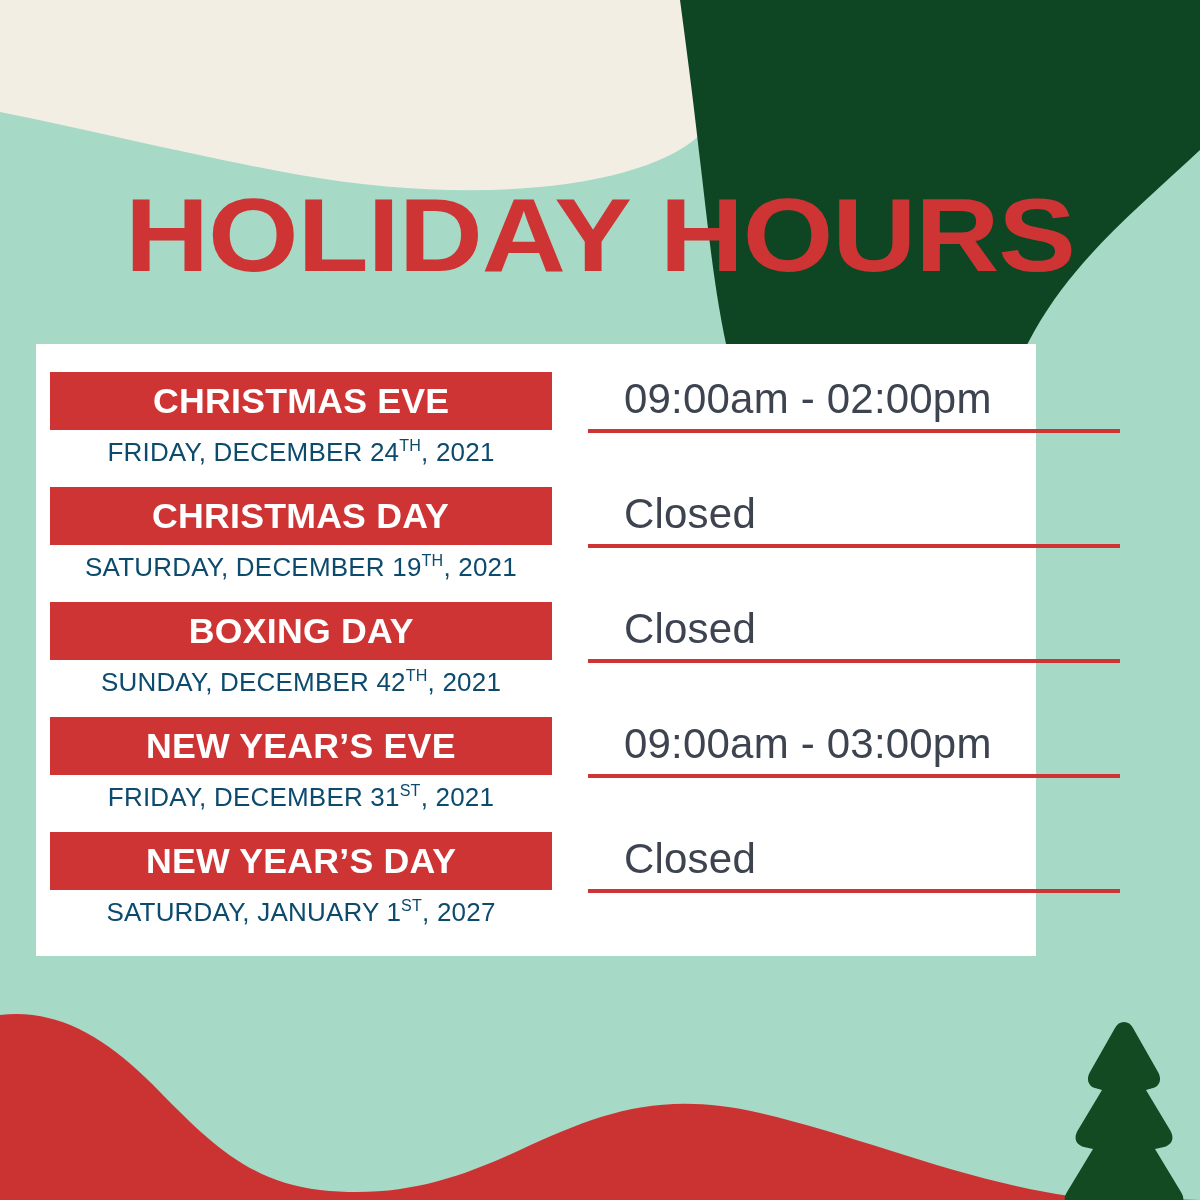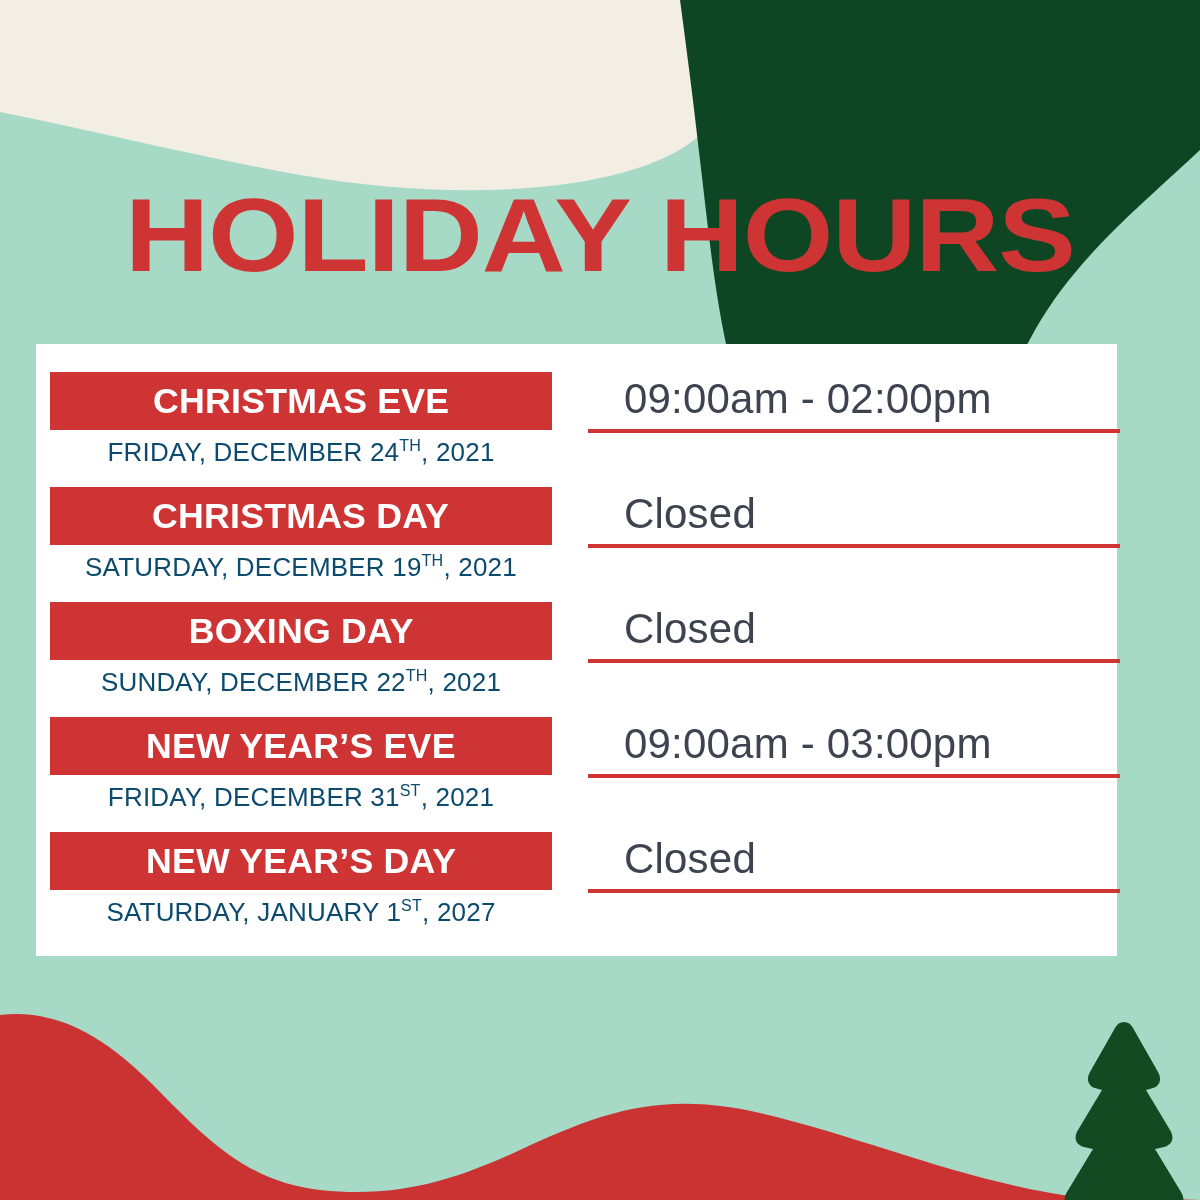--- a/index.html
+++ b/index.html
@@ -38,21 +38,21 @@
     color:#cf3434;
     transform:scaleX(1.12);
     transform-origin:center center;
     white-space:nowrap;
   }
 
   
   #card {
     position:absolute;
     left:36px; top:344px;
-    width:1081px; height:612px;
+    width:1000px; height:612px;
     background:#ffffff;
   }
 
   .row {
     position:absolute;
     left:0;
     width:1126px;
     height:114px;
   }
   .row.r0 { top:28px; }
@@ -175,21 +175,21 @@
       </div>
       <div class="date-text"><span>SATURDAY, DECEMBER 19</span><sup>TH</sup><span>, 2021</span></div>
       <div class="hours">Closed</div>
       <div class="rule"></div>
     </div>
 
     <div class="row r2">
       <div class="name-bar">
         <span class="name-text">BOXING DAY</span>
       </div>
-      <div class="date-text"><span>SUNDAY, DECEMBER 22</span><sup>TH</sup><span>, 2021</span></div>
+      <div class="date-text"><span>SUNDAY, DECEMBER 42</span><sup>TH</sup><span>, 2021</span></div>
       <div class="hours">Closed</div>
       <div class="rule"></div>
     </div>
 
     <div class="row r3">
       <div class="name-bar">
         <span class="name-text">NEW YEAR’S EVE</span>
       </div>
       <div class="date-text"><span>FRIDAY, DECEMBER 31</span><sup>ST</sup><span>, 2021</span></div>
       <div class="hours">09:00am - 03:00pm</div>

